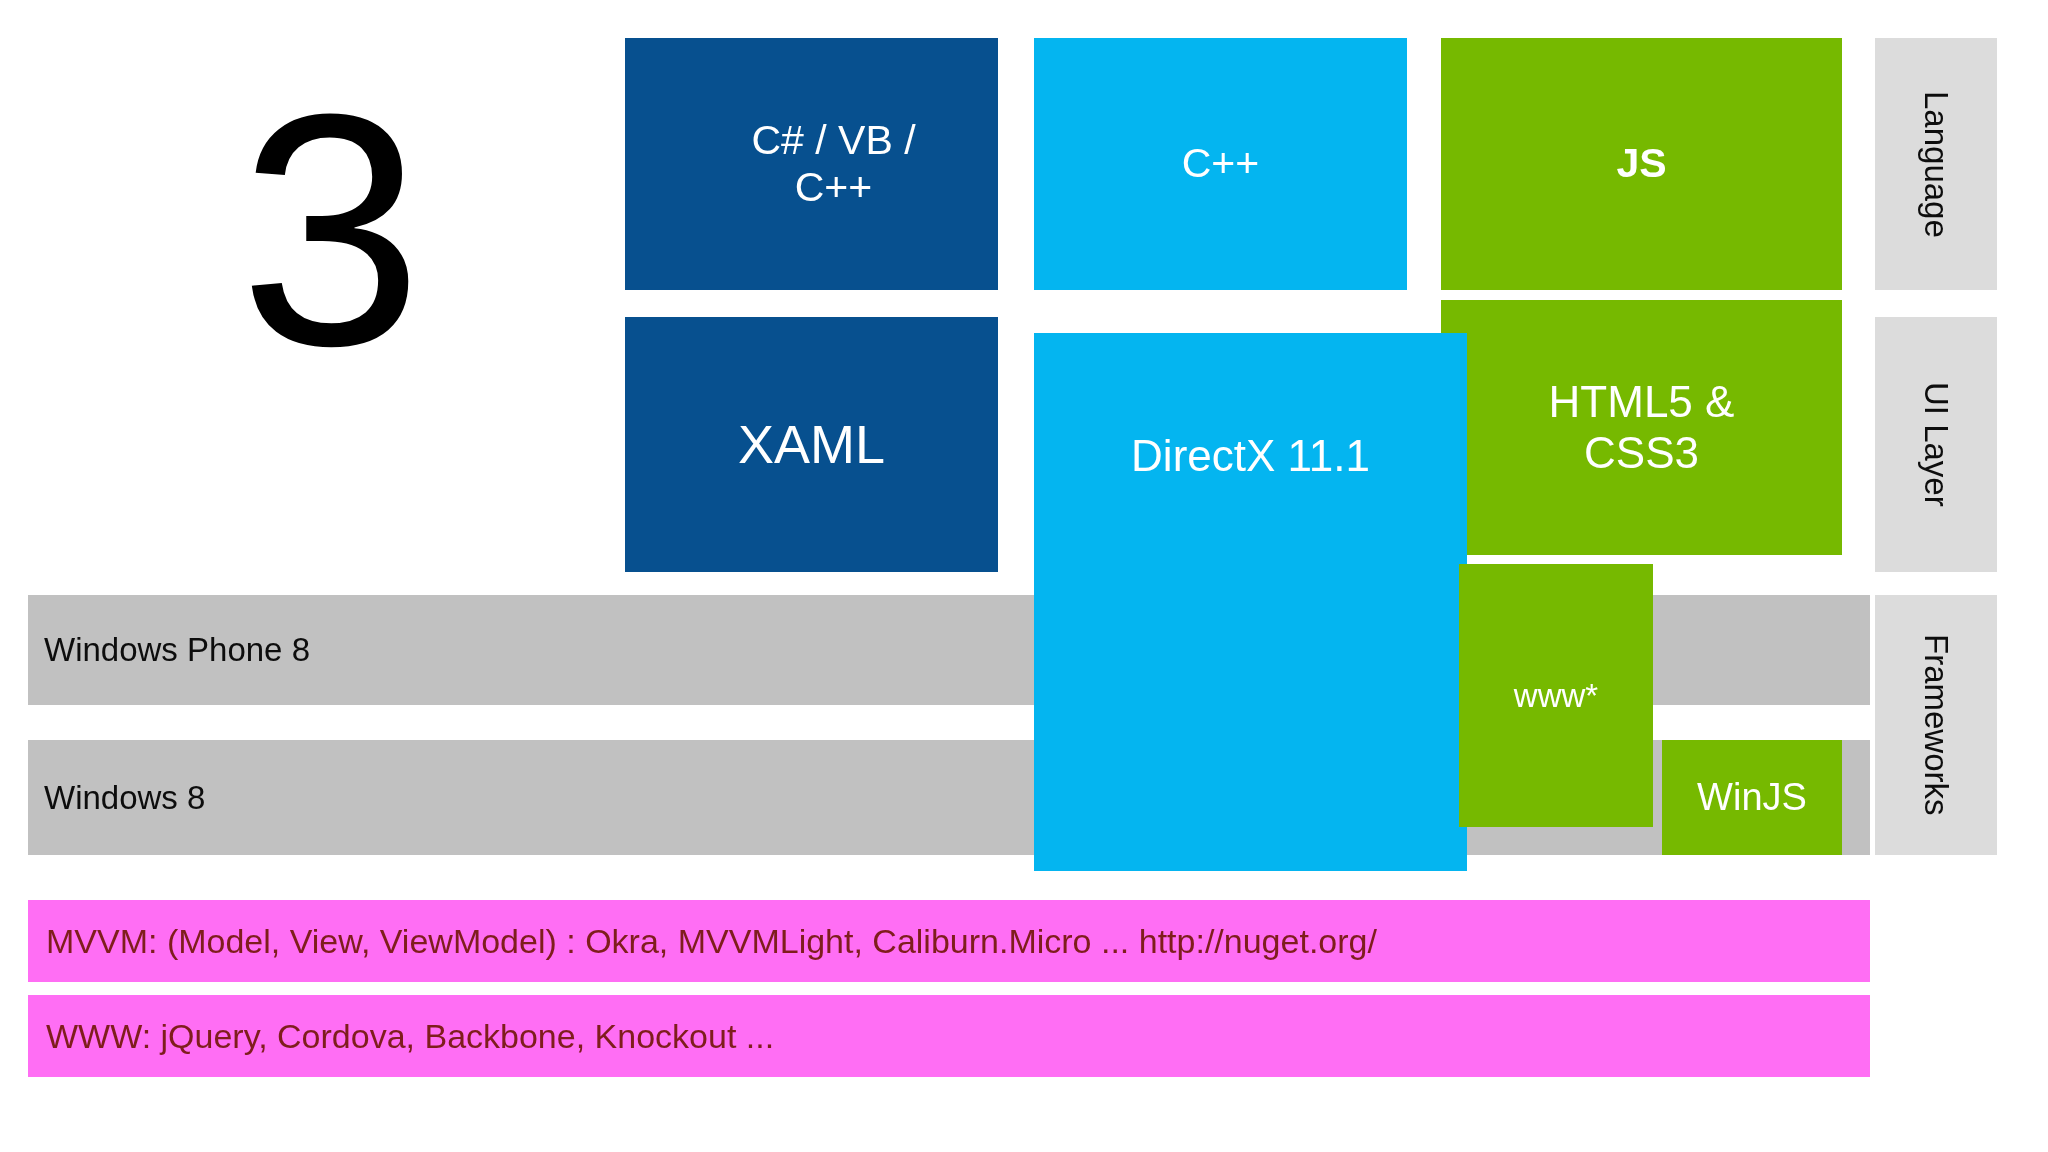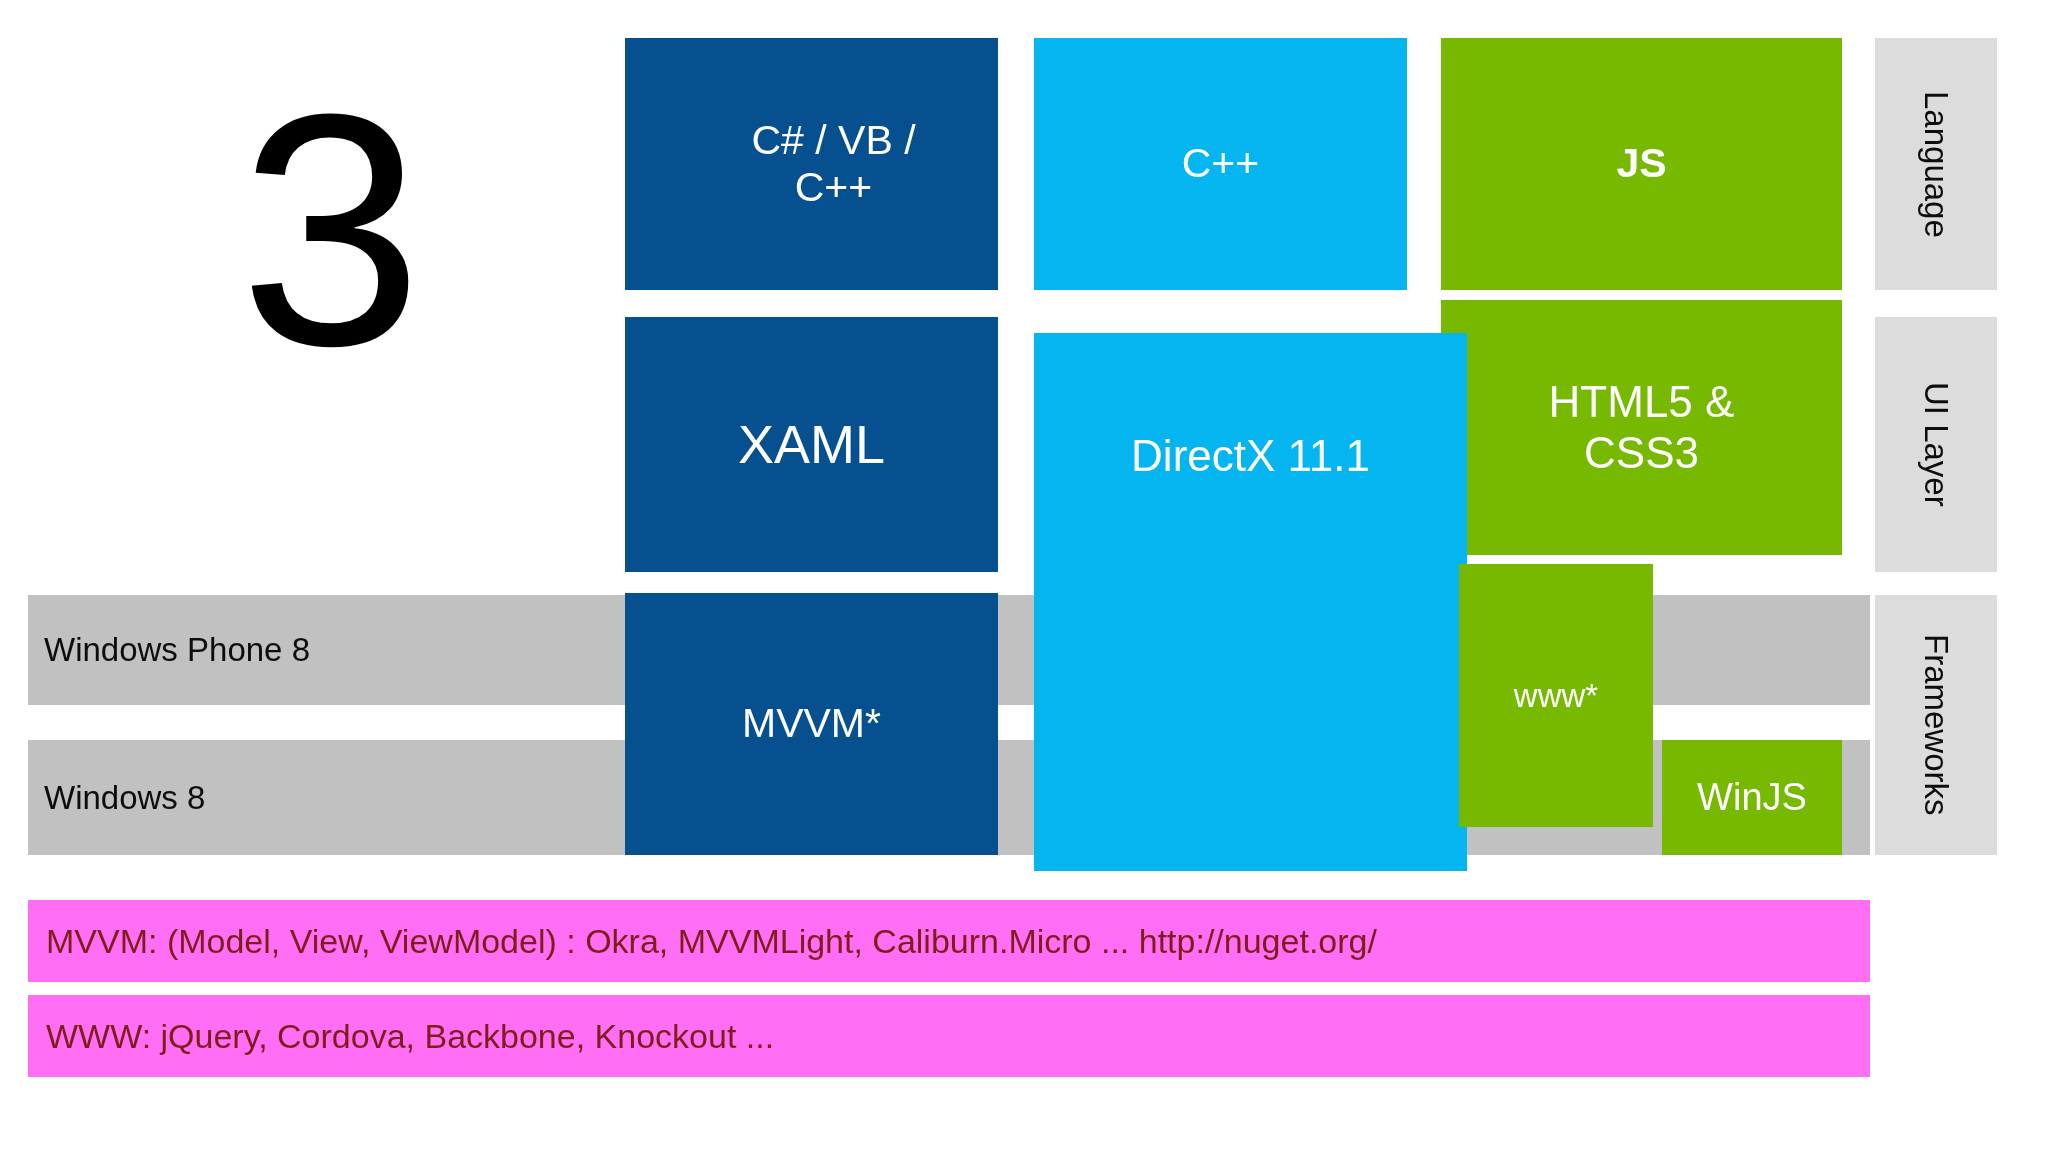--- a/index.html
+++ b/index.html
@@ -139,21 +139,20 @@
   <div class="tile green fs-html z-mid" style="left:1441px; top:300px; width:401px; height:255px;">HTML5 &amp;
 CSS3</div>
 
   <div class="cat-label" style="left:1875px; top:317px; width:122px; height:255px;">
     <span>UI Layer</span>
   </div>
 
   <div class="tile cyan fs-dx z-over" style="left:1034px; top:317px; width:433px; height:538px;
               align-items:flex-start; padding-top:98px;margin-top:16px;">DirectX 11.1</div>
 
-  <div class="tile blue fs-mvvm z-over" style="left:625px; top:593px; width:373px; height:262px;">MVVM*</div>
 
   <div class="tile green fs-www z-over" style="left:1443px; top:564px; width:194px; height:263px;margin-left:16px;">www*</div>
 
   <div class="tile green fs-winjs z-over" style="left:1662px; top:740px; width:180px; height:115px;">WinJS</div>
 
   <div class="cat-label" style="left:1875px; top:595px; width:122px; height:260px;">
     <span>Frameworks</span>
   </div>
 
   <div class="note-bar" style="left:28px; top:900px; width:1842px; height:82px;">

